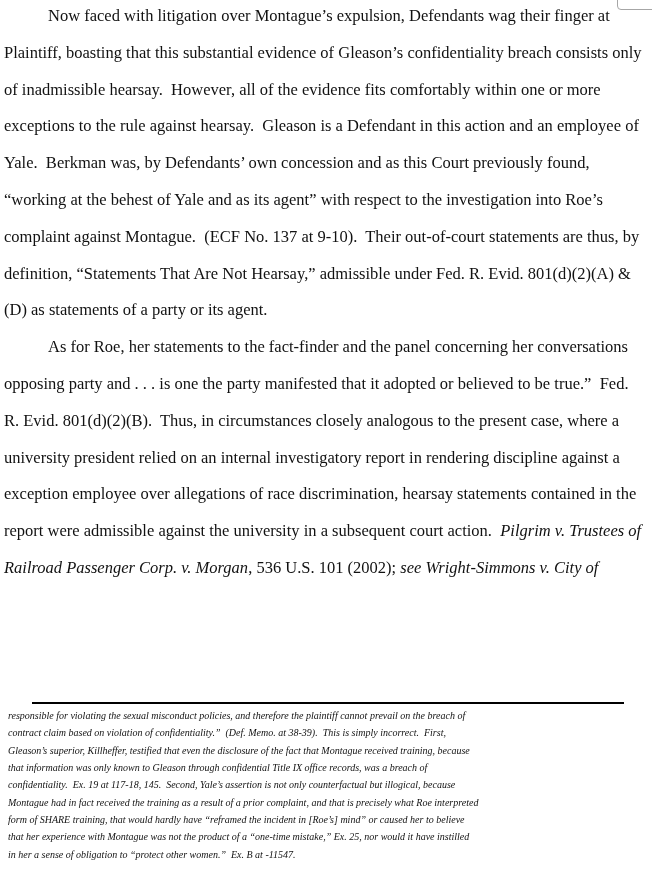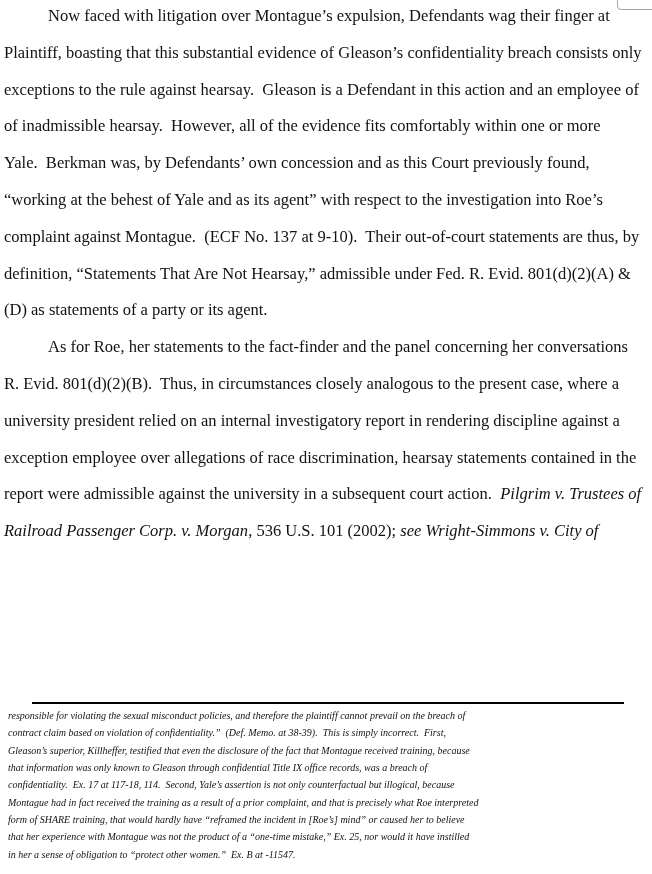--- a/index.html
+++ b/index.html
@@ -78,45 +78,46 @@
 <body style="--bg: #ffffff; --fg: #111111; --sep: #000000; --overlay-border: #a6a6a6;">
 
 <div class="page">
 
   <div class="overlay-fragment"></div>
 
   <div class="main-text">
       <div class="para">
         <div class="line indent"><span>Now faced with litigation over Montague’s expulsion, Defendants wag their finger at</span></div>
         <div class="line"><span>Plaintiff, boasting that this substantial evidence of Gleason’s confidentiality breach consists only</span></div>
+        <div class="line"><span>of inadmissible hearsay.  However, all of the evidence fits comfortably within one or more</span></div>
         <div class="line"><span>exceptions to the rule against hearsay.  Gleason is a Defendant in this action and an employee of</span></div>
-        <div class="line"><span>of inadmissible hearsay.  However, all of the evidence fits comfortably within one or more</span></div>
         <div class="line"><span>Yale.  Berkman was, by Defendants’ own concession and as this Court previously found,</span></div>
         <div class="line"><span>“working at the behest of Yale and as its agent” with respect to the investigation into Roe’s</span></div>
         <div class="line"><span>complaint against Montague.  (ECF No. 137 at 9-10).  Their out-of-court statements are thus, by</span></div>
         <div class="line"><span>definition, “Statements That Are Not Hearsay,” admissible under Fed. R. Evid. 801(d)(2)(A) &amp;</span></div>
         <div class="line"><span>(D) as statements of a party or its agent.</span></div>
       </div>
       <div class="para">
         <div class="line indent"><span>As for Roe, her statements to the fact-finder and the panel concerning her conversations</span></div>
+        <div class="line"><span>opposing party and . . . is one the party manifested that it adopted or believed to be true.”  Fed.</span></div>
         <div class="line"><span>R. Evid. 801(d)(2)(B).  Thus, in circumstances closely analogous to the present case, where a</span></div>
         <div class="line"><span>university president relied on an internal investigatory report in rendering discipline against a</span></div>
         <div class="line"><span>exception employee over allegations of race discrimination, hearsay statements contained in the</span></div>
         <div class="line"><span>report were admissible against the university in a subsequent court action.  </span><span class="it">Pilgrim v. Trustees of</span></div>
         <div class="line"><span class="it">Railroad Passenger Corp. v. Morgan</span><span>, 536 U.S. 101 (2002); </span><span class="it">see Wright-Simmons v. City of</span></div>
       </div>
     </div>
 
   <div class="footnote-sep"></div>
 
   <div class="footnote">
       <div class="fline">responsible for violating the sexual misconduct policies, and therefore the plaintiff cannot prevail on the breach of</div>
       <div class="fline">contract claim based on violation of confidentiality.”  (Def. Memo. at 38-39).  This is simply incorrect.  First,</div>
       <div class="fline">Gleason’s superior, Killheffer, testified that even the disclosure of the fact that Montague received training, because</div>
       <div class="fline">that information was only known to Gleason through confidential Title IX office records, was a breach of</div>
-      <div class="fline">confidentiality.  Ex. 17 at 117-18, 114.  Second, Yale’s assertion is not only counterfactual but illogical, because</div>
+      <div class="fline">confidentiality.  Ex. 19 at 117-18, 145.  Second, Yale’s assertion is not only counterfactual but illogical, because</div>
       <div class="fline">Montague had in fact received the training as a result of a prior complaint, and that is precisely what Roe interpreted</div>
       <div class="fline">form of SHARE training, that would hardly have “reframed the incident in [Roe’s] mind” or caused her to believe</div>
       <div class="fline">that her experience with Montague was not the product of a “one-time mistake,” Ex. 25, nor would it have instilled</div>
       <div class="fline">in her a sense of obligation to “protect other women.”  Ex. B at -11547.</div>
     </div>
 
 </div>
 
 </body></html>

